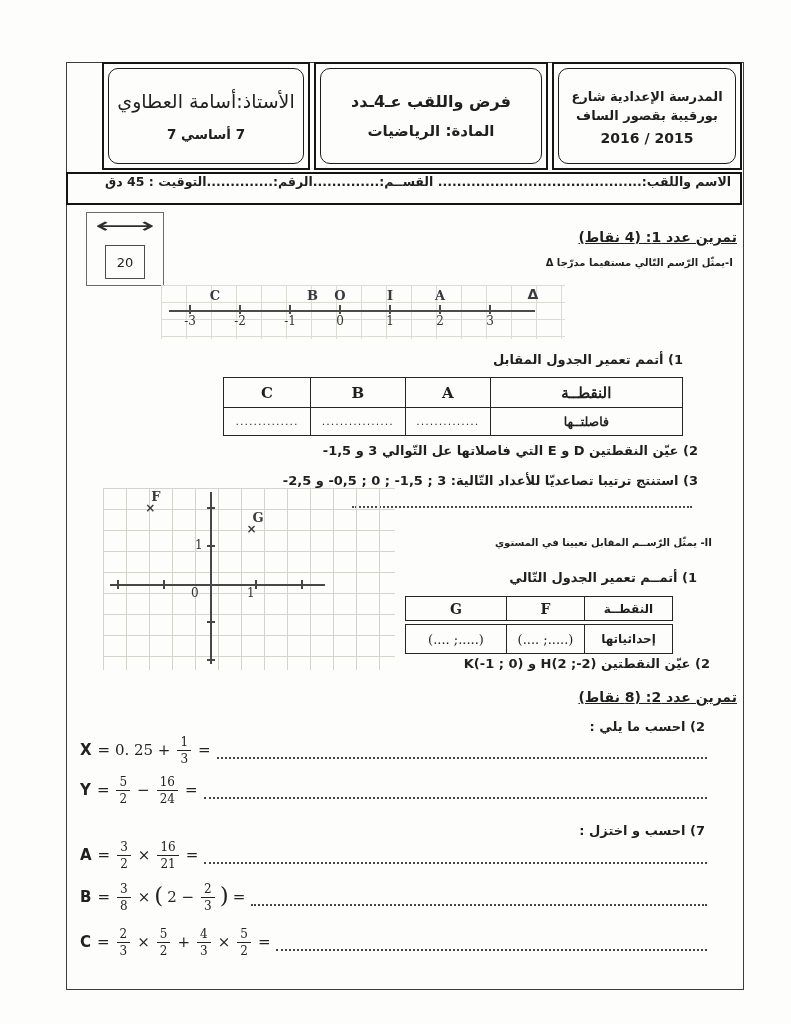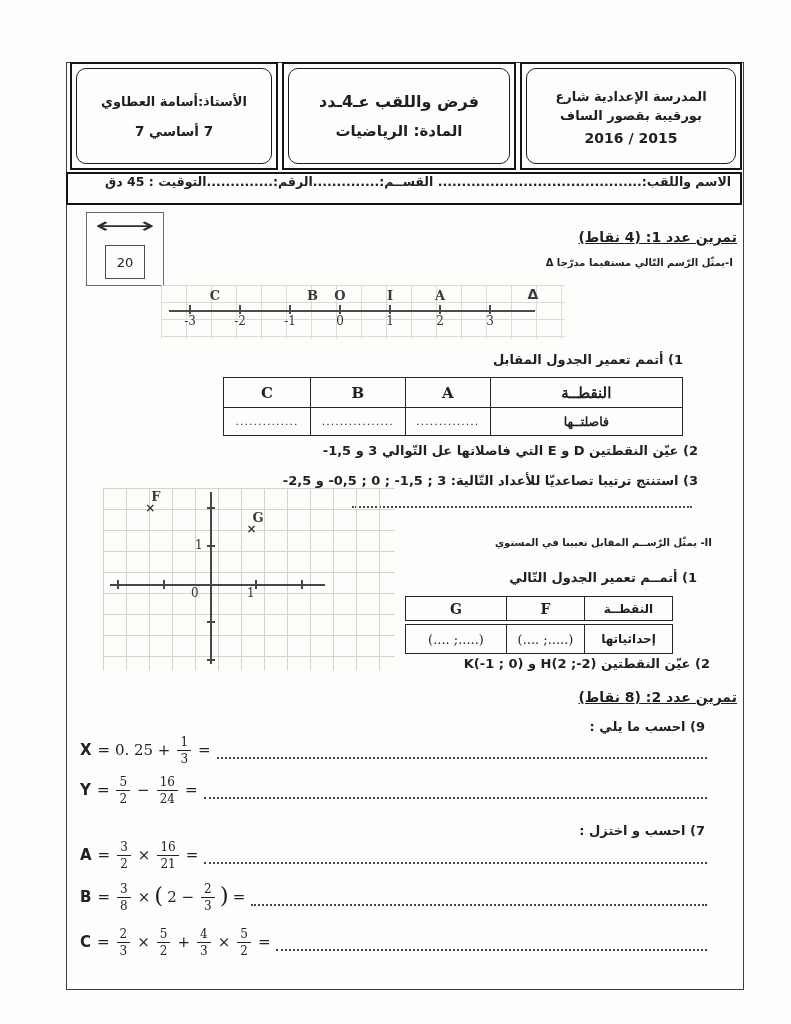--- a/index.html
+++ b/index.html
@@ -5,26 +5,26 @@
   html,body{margin:0;padding:0;background:#ffffff;}
   .page{position:relative;width:791px;height:1024px;background:#fdfdfc;overflow:hidden;
         font-family:"DejaVu Sans",sans-serif;color:#1f1f1f;}
   .frame{position:absolute;left:66px;top:62px;width:676px;height:926px;border:1.5px solid #3d3d3d;}
 
   
   .header{position:absolute;left:66px;top:62px;width:676px;height:108px;display:flex;gap:4px;}
   .hbox{position:relative;border:2.5px solid #161616;background:#fdfdfc;box-sizing:border-box;}
   .bx-inner{position:absolute;inset:4px;border:1.5px solid #1c1c1c;border-radius:10px;
             display:flex;flex-direction:column;align-items:center;justify-content:center;text-align:center;}
-  .hbox.teacher{width:208px;} .hbox.exam{width:234px;} .hbox.school{width:222px;}
+  .hbox.teacher{width:208px;} .hbox.exam{width:234px;} .hbox.school{width:190px;}
   .h-s1{font-size:13px;font-weight:700;line-height:1.5;}
   .h-year{font-size:14px;font-weight:700;margin-top:4px;}
   .h-exam1{font-size:16px;font-weight:700;line-height:1.3;}
   .h-exam2{font-size:15px;font-weight:700;margin-top:10px;}
-  .h-t1{font-size:13px;font-weight:700;}
+  .h-t1{font-size:19px;font-weight:400;}
   .h-t2{font-size:13.5px;font-weight:700;margin-top:14px;}
 
   .infobar{position:absolute;left:66px;top:172px;width:676px;height:33px;border:2.5px solid #141414;
            box-sizing:border-box;display:flex;align-items:flex-start;padding:0 9px;
            font-size:12.5px;font-weight:700;white-space:nowrap;overflow:hidden;}
 
   
   .gradebox{position:absolute;left:86px;top:212px;width:76px;height:72px;border:1.6px solid #6a6a6a;}
   .garrow{position:absolute;left:50%;top:2px;transform:translateX(-50%) scaleX(1.9);
           font-size:22px;color:#2e2e2e;line-height:1;}
@@ -213,21 +213,21 @@
   </div>
   <div class="t2b">
     <div class="t2c cg">(.... ;.....)</div>
     <div class="t2c cf">(.... ;.....)</div>
     <div class="t2c cl">إحداثياتها</div>
   </div>
 
   <div class="ln" style="right:81px;top:656px;">2) عيّن النقطتين ⁦H(2 ;-2)⁩ و ⁦K(-1 ; 0)⁩</div>
 
   <div class="ttl" style="right:54px;top:689px;">تمرين عدد 2: (8 نقاط)</div>
-  <div class="ln" style="right:86px;top:719px;">9) احسب ما يلي :</div>
+  <div class="ln" style="right:86px;top:719px;">2) احسب ما يلي :</div>
 
   <div class="eqrow e1">
       <span class="eqvar">X</span>
       <span class="eqtxt">= 0. 25 +</span>
       <span class="frac">
         <span class="n">1</span>
         <span class="d">3</span>
       </span>
       <span class="eqtxt">=</span>
       <span class="dotfill"></span>

